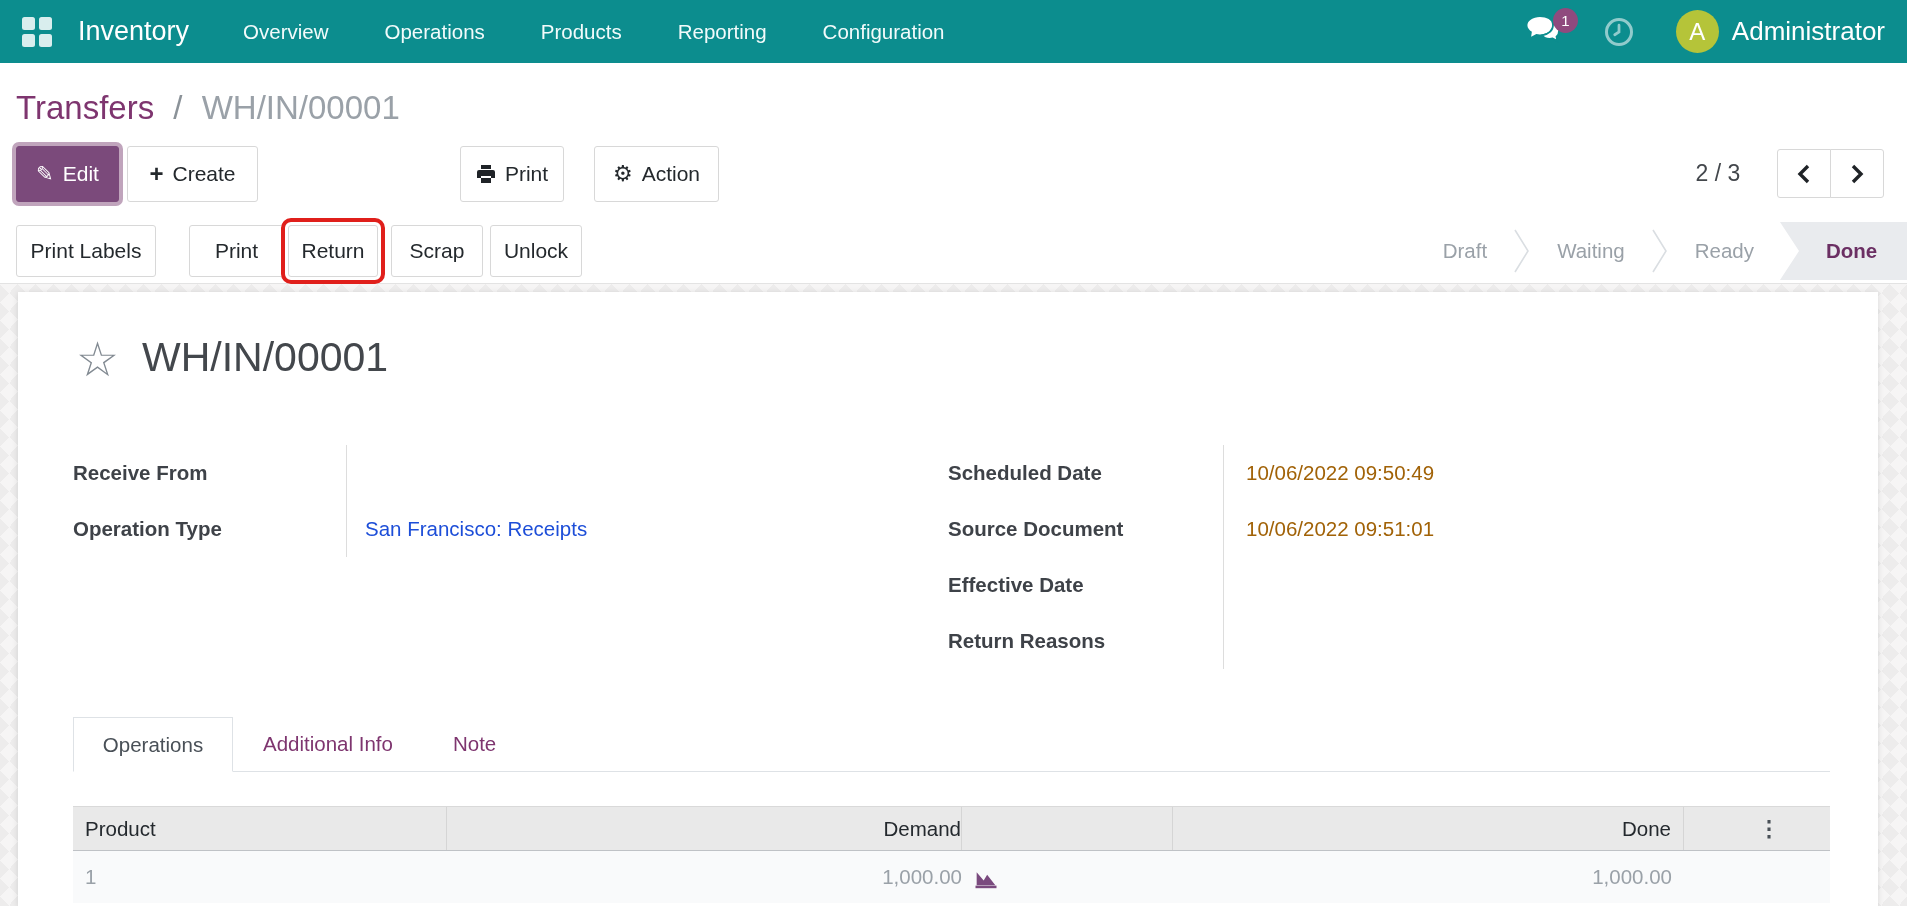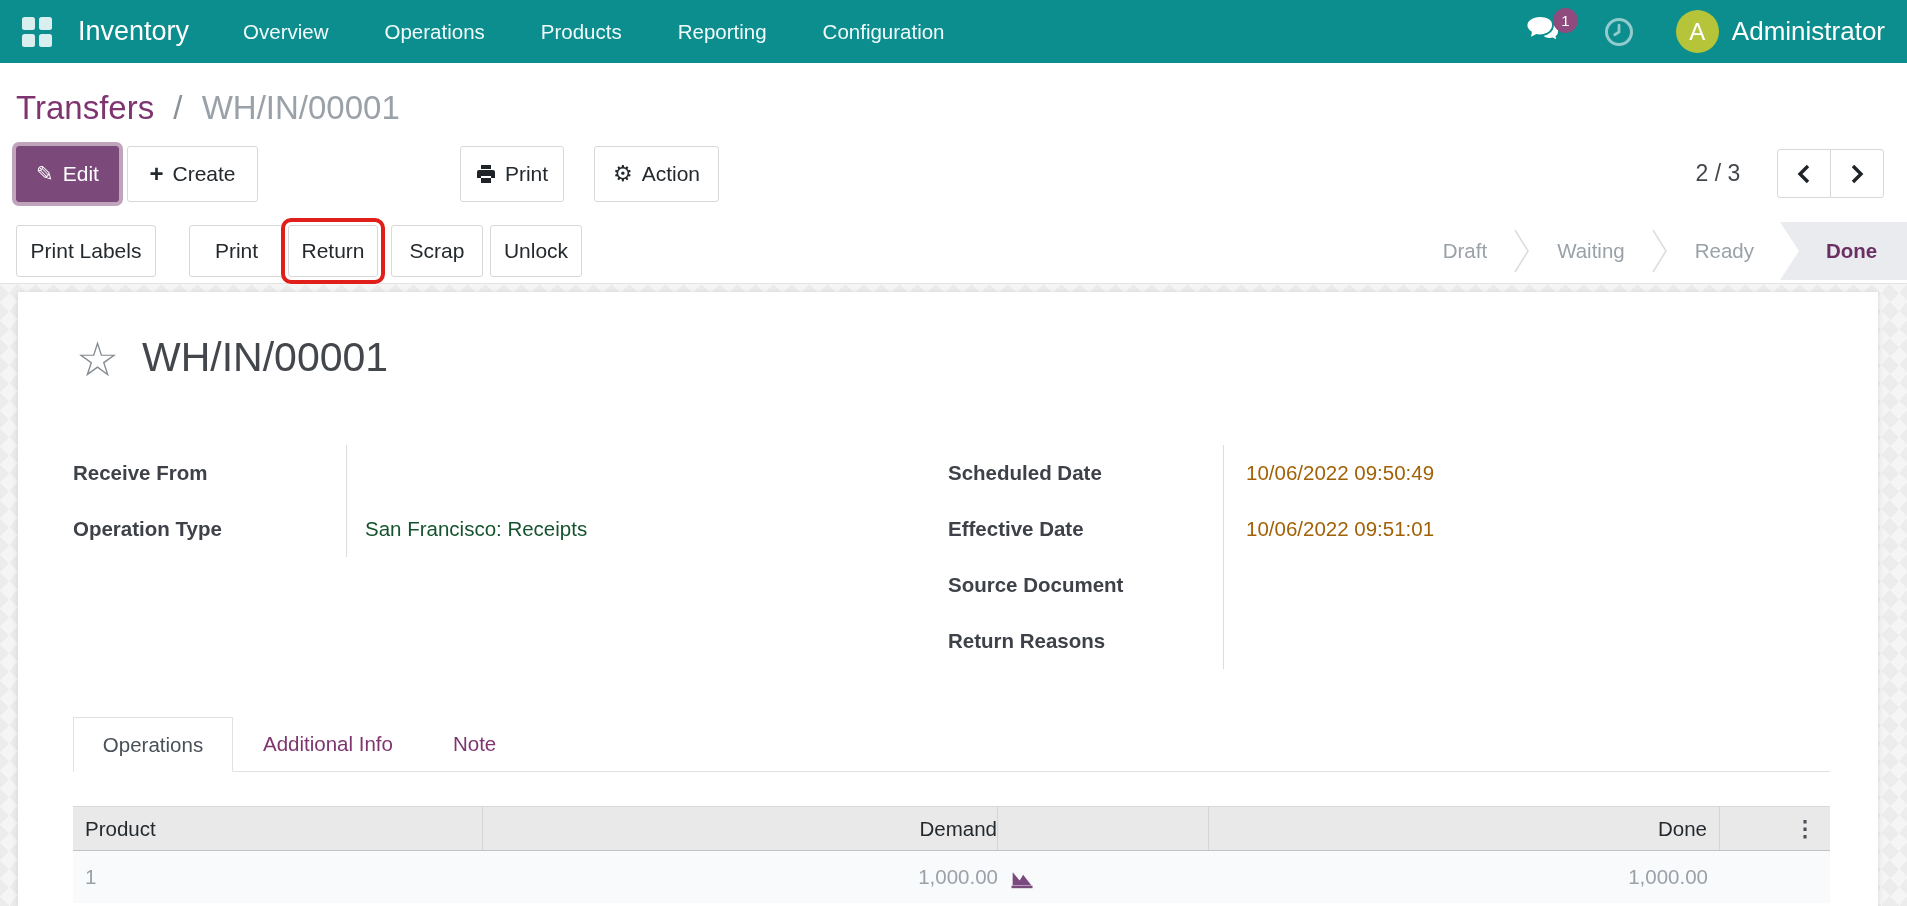--- a/index.html
+++ b/index.html
@@ -68,39 +68,39 @@
   #sheet { position:absolute; top:292px; left:18px; width:1860px; height:614px; background:#fff;
            box-shadow:0 1px 6px rgba(0,0,0,.12); overflow:hidden; }
 
   #star { position:absolute; left:58px; top:44px; font-size:48px; color:#828a92; cursor:pointer; line-height:1; }
   #doc-title { position:absolute; left:124px; top:42px; font-size:41px; font-weight:500; color:#43474c; }
 
   .fgroup { position:absolute; top:153px; }
   .frow { height:56px; display:flex; align-items:center; }
   .flabel { font-size:20.5px; font-weight:700; color:#3e4248; }
   .fvalue { font-size:20.5px; color:#a16207; }
-  .fvalue.link { color:#14532d; cursor:pointer; }
+  .fvalue.link { color:#1d4ed8; cursor:pointer; }
   #fgroup-left { left:55px; width:800px; display:grid; grid-template-columns:273px 1fr; }
   #fgroup-left .vcol { border-left:1px solid #ddd; padding-left:18px; }
   #fgroup-right { left:930px; width:860px; display:grid; grid-template-columns:275px 1fr; }
   #fgroup-right .vcol { border-left:1px solid #ddd; padding-left:22px; }
 
   
   #tabbar { position:absolute; left:55px; top:425px; width:1757px; height:55px; display:flex;
             border-bottom:1px solid #dee2e6; }
   .tab { display:flex; align-items:center; padding:0 30px; font-size:20.5px; color:#7e356f; cursor:pointer; }
   .tab.active { color:#495057; background:#fff; border:1px solid #dee2e6; border-bottom:1px solid #fff;
                 margin-bottom:-1px; width:160px; justify-content:center; padding:0; }
 
   
   #lines-table { position:absolute; left:55px; top:514px; width:1757px; }
   .thead { display:flex; height:45px; background:#e9e9e9; border-top:1px solid #d9d9d9;
            border-bottom:1px solid #bfc2c6; align-items:center; font-size:20.5px; color:#24292e; font-weight:500; }
   .trow  { display:flex; height:52px; background:#f9fafb; align-items:center; font-size:20.5px; color:#9aa1a8; }
-  .col-product { width:410px; padding-left:12px; }
+  .col-product { width:374px; padding-left:12px; }
   .col-demand  { width:515px; padding-right:0; text-align:right; }
   .col-graph   { width:211px; padding-left:8px; display:flex; align-items:center; }
   .col-done    { width:511px; padding-right:12px; text-align:right; }
   .col-toggle  { width:110px; text-align:right; padding-right:14px; }
   .thead .col-product, .thead .col-demand, .thead .col-graph, .thead .col-done { border-right:1px solid #d5d5d5; align-self:stretch; display:flex; align-items:center; }
   .thead .col-demand, .thead .col-done { justify-content:flex-end; }
   .dots { font-size:22px; color:#495057; cursor:pointer; font-weight:700; letter-spacing:0; }
 </style>
 </head>
 <body>
@@ -232,24 +232,24 @@
           </div>
       </div>
     </div>
 
     <div class="fgroup" id="fgroup-right">
       <div>
         <div class="frow">
             <span class="flabel">Scheduled Date</span>
           </div>
         <div class="frow">
+            <span class="flabel">Source Document</span>
+          </div>
+        <div class="frow">
             <span class="flabel">Effective Date</span>
-          </div>
-        <div class="frow">
-            <span class="flabel">Source Document</span>
           </div>
         <div class="frow">
             <span class="flabel">Return Reasons</span>
           </div>
       </div>
       <div class="vcol">
         <div class="frow">
             <span class="fvalue">10/06/2022 09:50:49</span>
           </div>
         <div class="frow">

